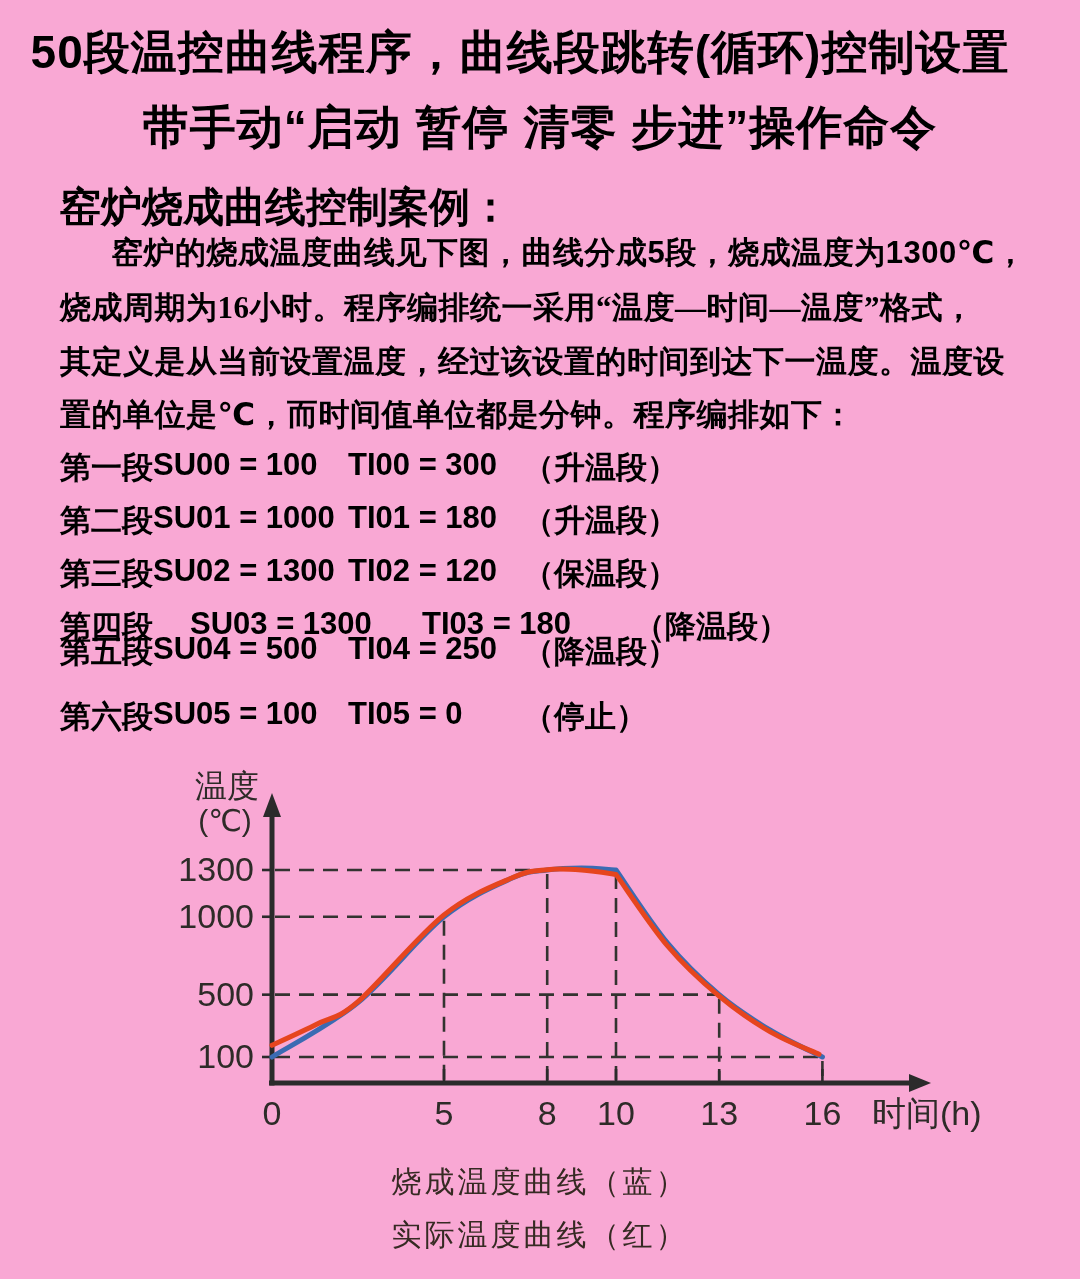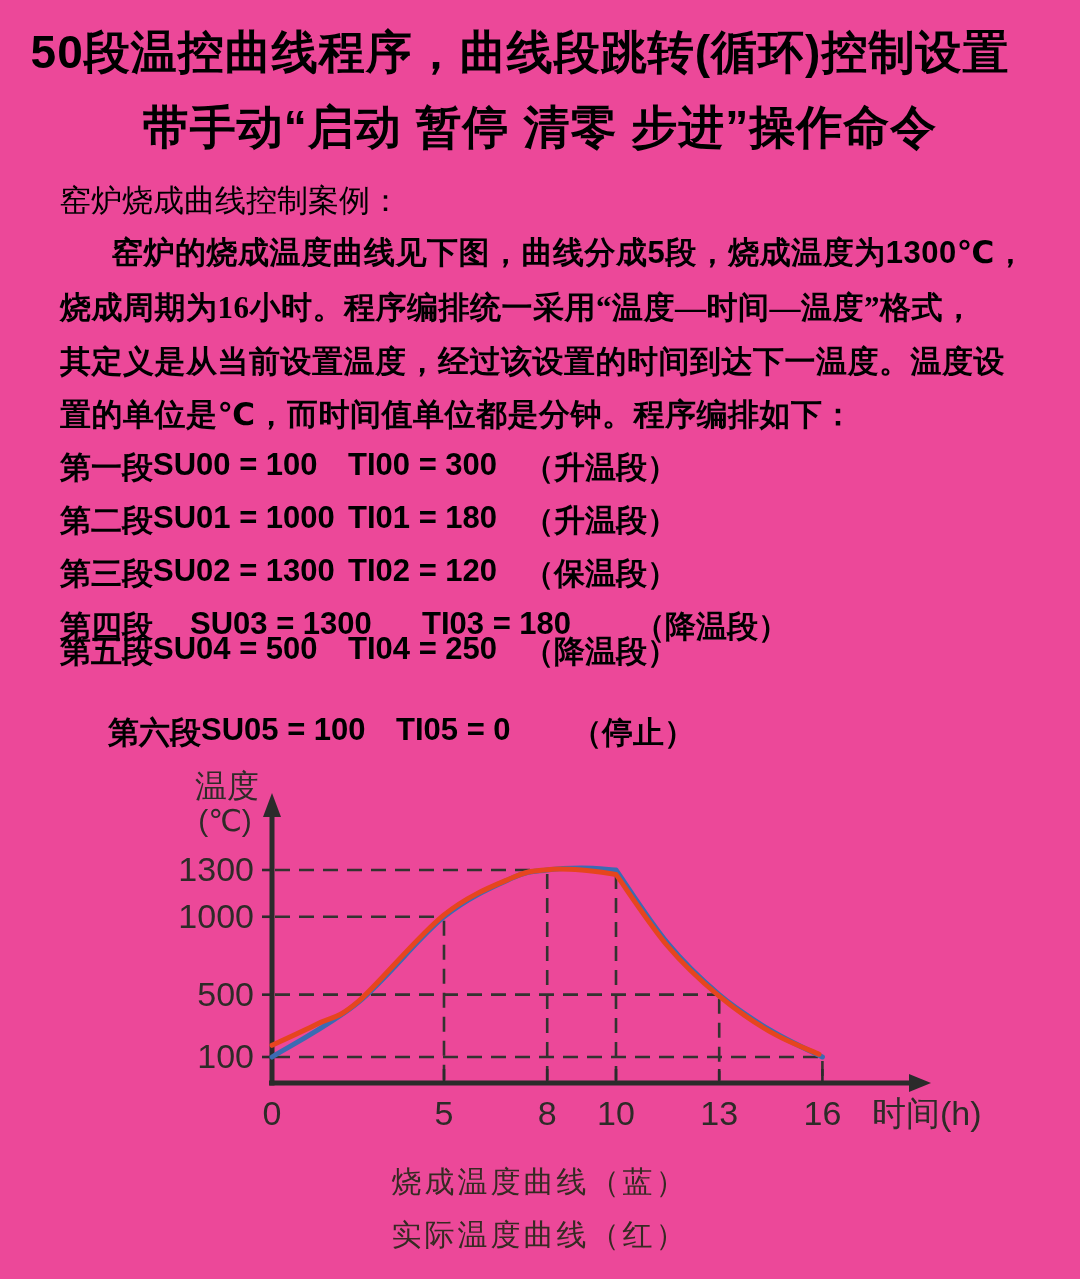--- a/index.html
+++ b/index.html
@@ -1,32 +1,32 @@
 <!DOCTYPE html>
 <html><head>
 <meta charset="utf-8">
 <style>
   html,body{margin:0;padding:0;background:#ffffff;}
   .page{
-    position:relative;width:1080px;height:1279px;background:#ec4899;overflow:hidden;
+    position:relative;width:1080px;height:1279px;background:#f9a8d4;overflow:hidden;
     font-family:"Liberation Sans","DejaVu Sans",sans-serif;color:#000;
   }
   .title-line{position:absolute;left:0;width:100%;text-align:center;
     font-weight:800;font-size:46px;letter-spacing:1px;white-space:nowrap;}
   .title-1{top:22px;padding-right:40px;box-sizing:border-box;}
   .title-2{top:97px;}
-  .intro-heading{position:absolute;left:60px;top:180px;font-size:31px;font-weight:400;white-space:nowrap;}
+  .intro-heading{position:absolute;left:60px;top:180px;font-size:41px;font-weight:700;white-space:nowrap;}
   .para-line{position:absolute;left:60px;font-size:31px;font-weight:700;white-space:nowrap;letter-spacing:0.5px;}
   .pl-0{top:232px;left:112px;}
   .pl-1{top:287px;font-family:Liberation Serif, serif;}
   .pl-2{top:341px;}
   .pl-3{top:394px;}
   .seg-row{position:absolute;left:60px;display:grid;grid-template-columns:93px 195px 175px auto;
     font-size:31px;font-weight:700;white-space:nowrap;}
-  .sr-0{top:447px;} .sr-1{top:500px;} .sr-2{top:553px;} .sr-3{top:606px;gap:37px;} .sr-4{top:631px;} .sr-5{top:712px;margin-left:48px;}
+  .sr-0{top:447px;} .sr-1{top:500px;} .sr-2{top:553px;} .sr-3{top:606px;gap:37px;} .sr-4{top:631px;} .sr-5{top:696px;}
   #chart-svg{position:absolute;left:0;top:750px;width:1080px;height:405px;}
   #chart-svg .dash{stroke:#333330;stroke-width:2.6;stroke-dasharray:15 9;fill:none;}
   #chart-svg .axis{stroke:#2b2b2b;stroke-width:5;fill:none;}
   #chart-svg .axisfill{fill:#2b2b2b;stroke:none;}
   #chart-svg .tick{stroke:#2b2b2b;stroke-width:2.6;}
   #chart-svg text{font-family:"Liberation Sans","DejaVu Sans",sans-serif;fill:#2e2b28;}
   #chart-svg .xlab{font-size:34px;text-anchor:middle;}
   #chart-svg .ylab{font-size:34px;text-anchor:end;}
   #chart-svg .ytitle{font-size:32px;text-anchor:middle;}
   #chart-svg .ytitle2{font-size:30px;text-anchor:middle;}

